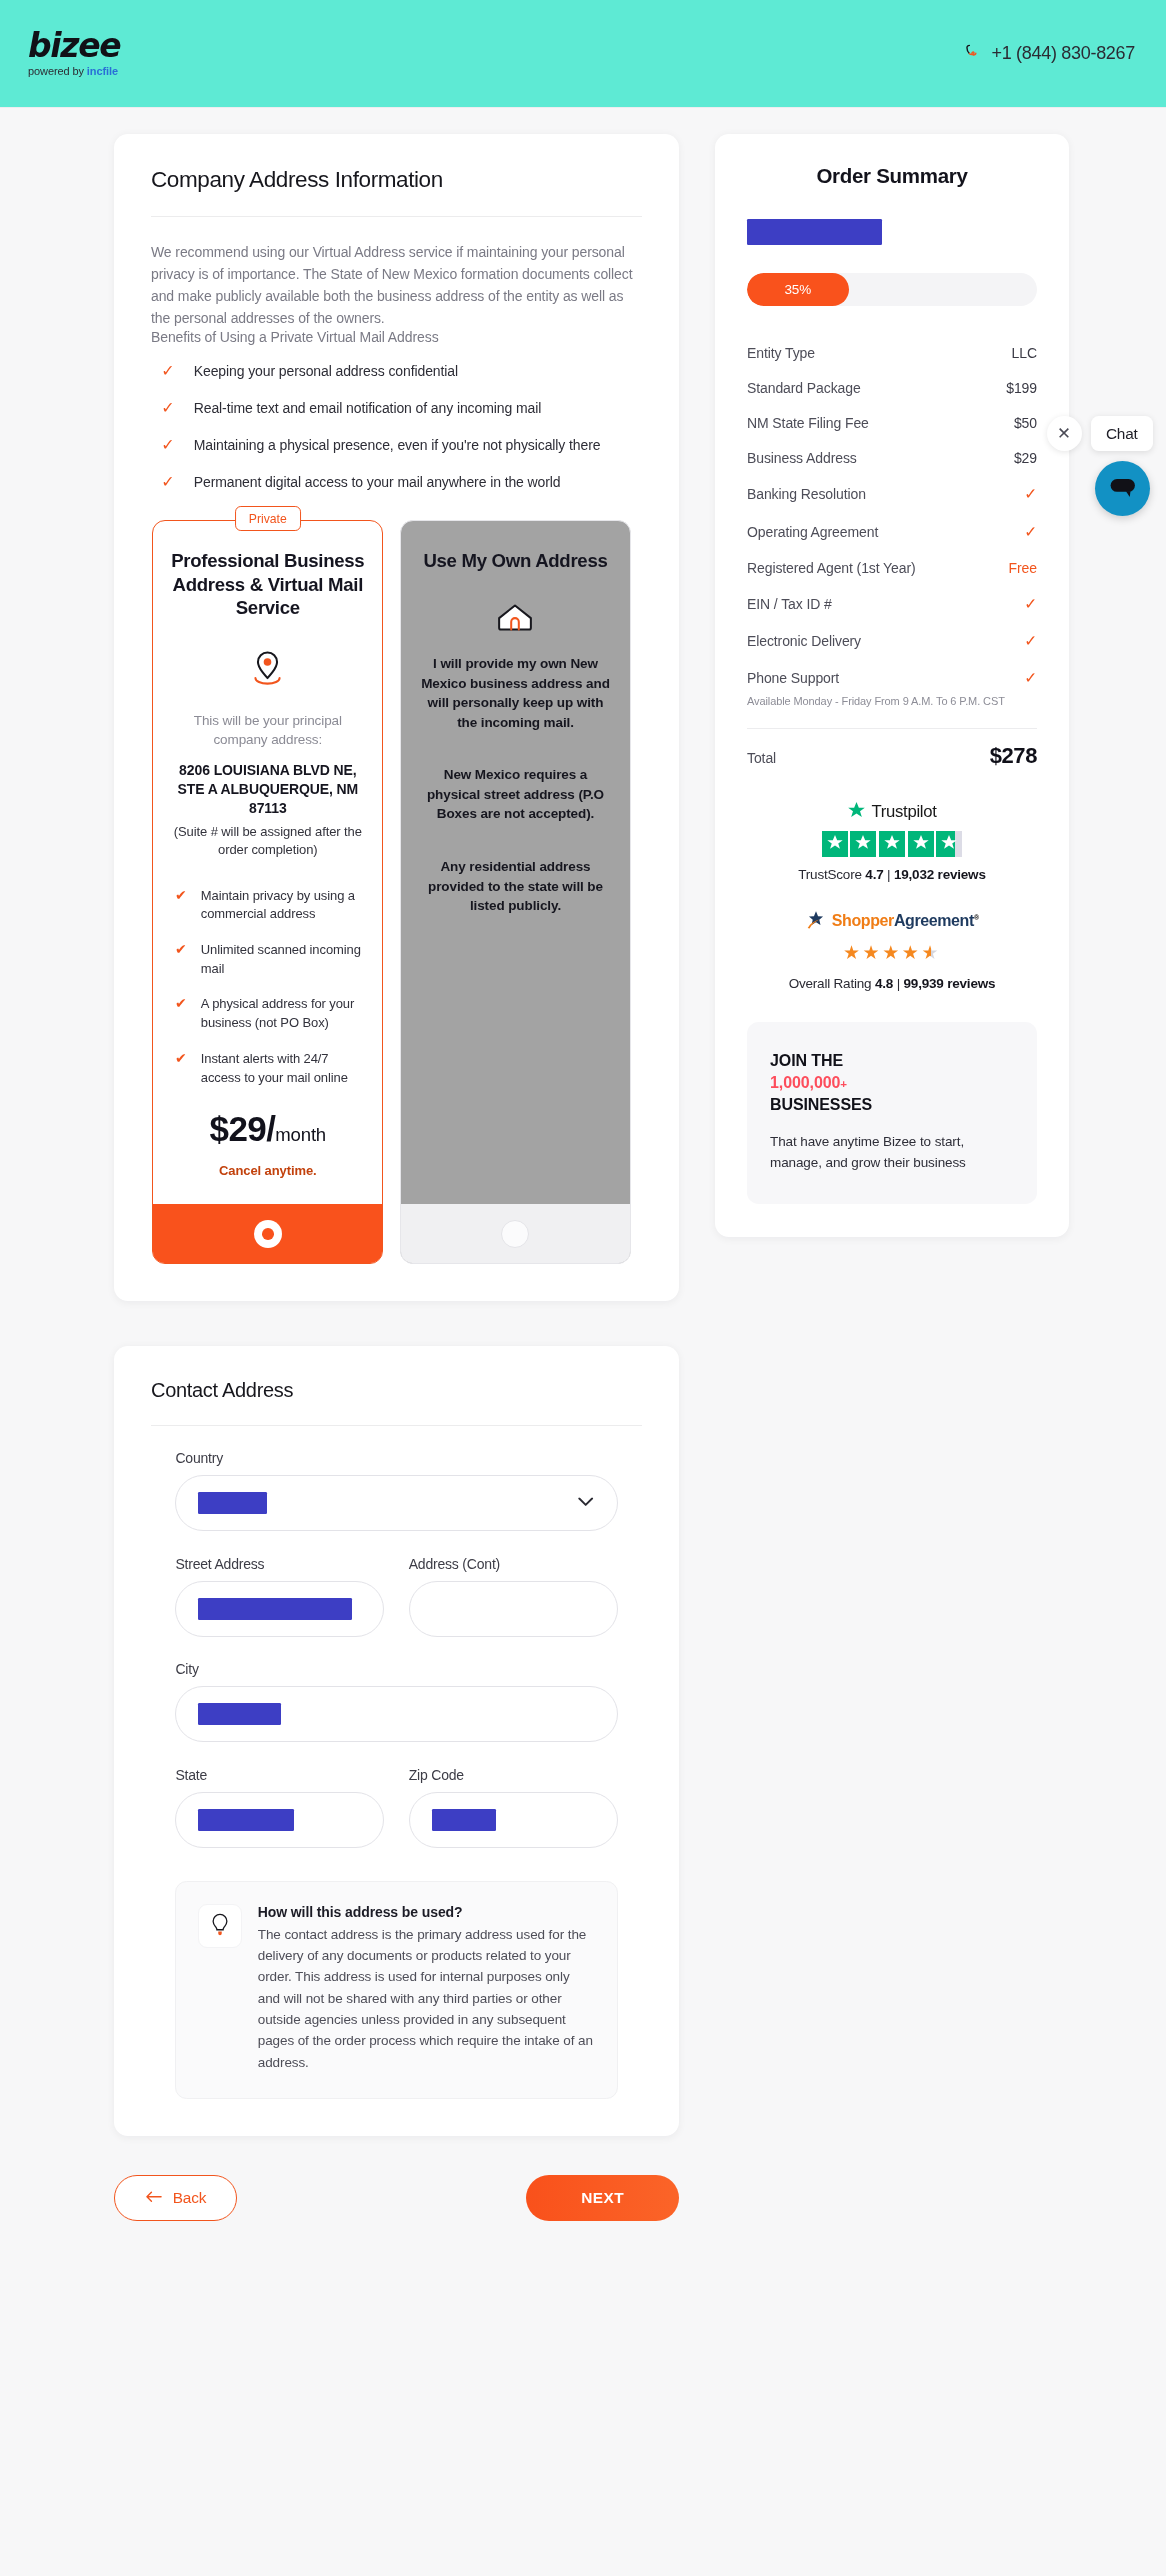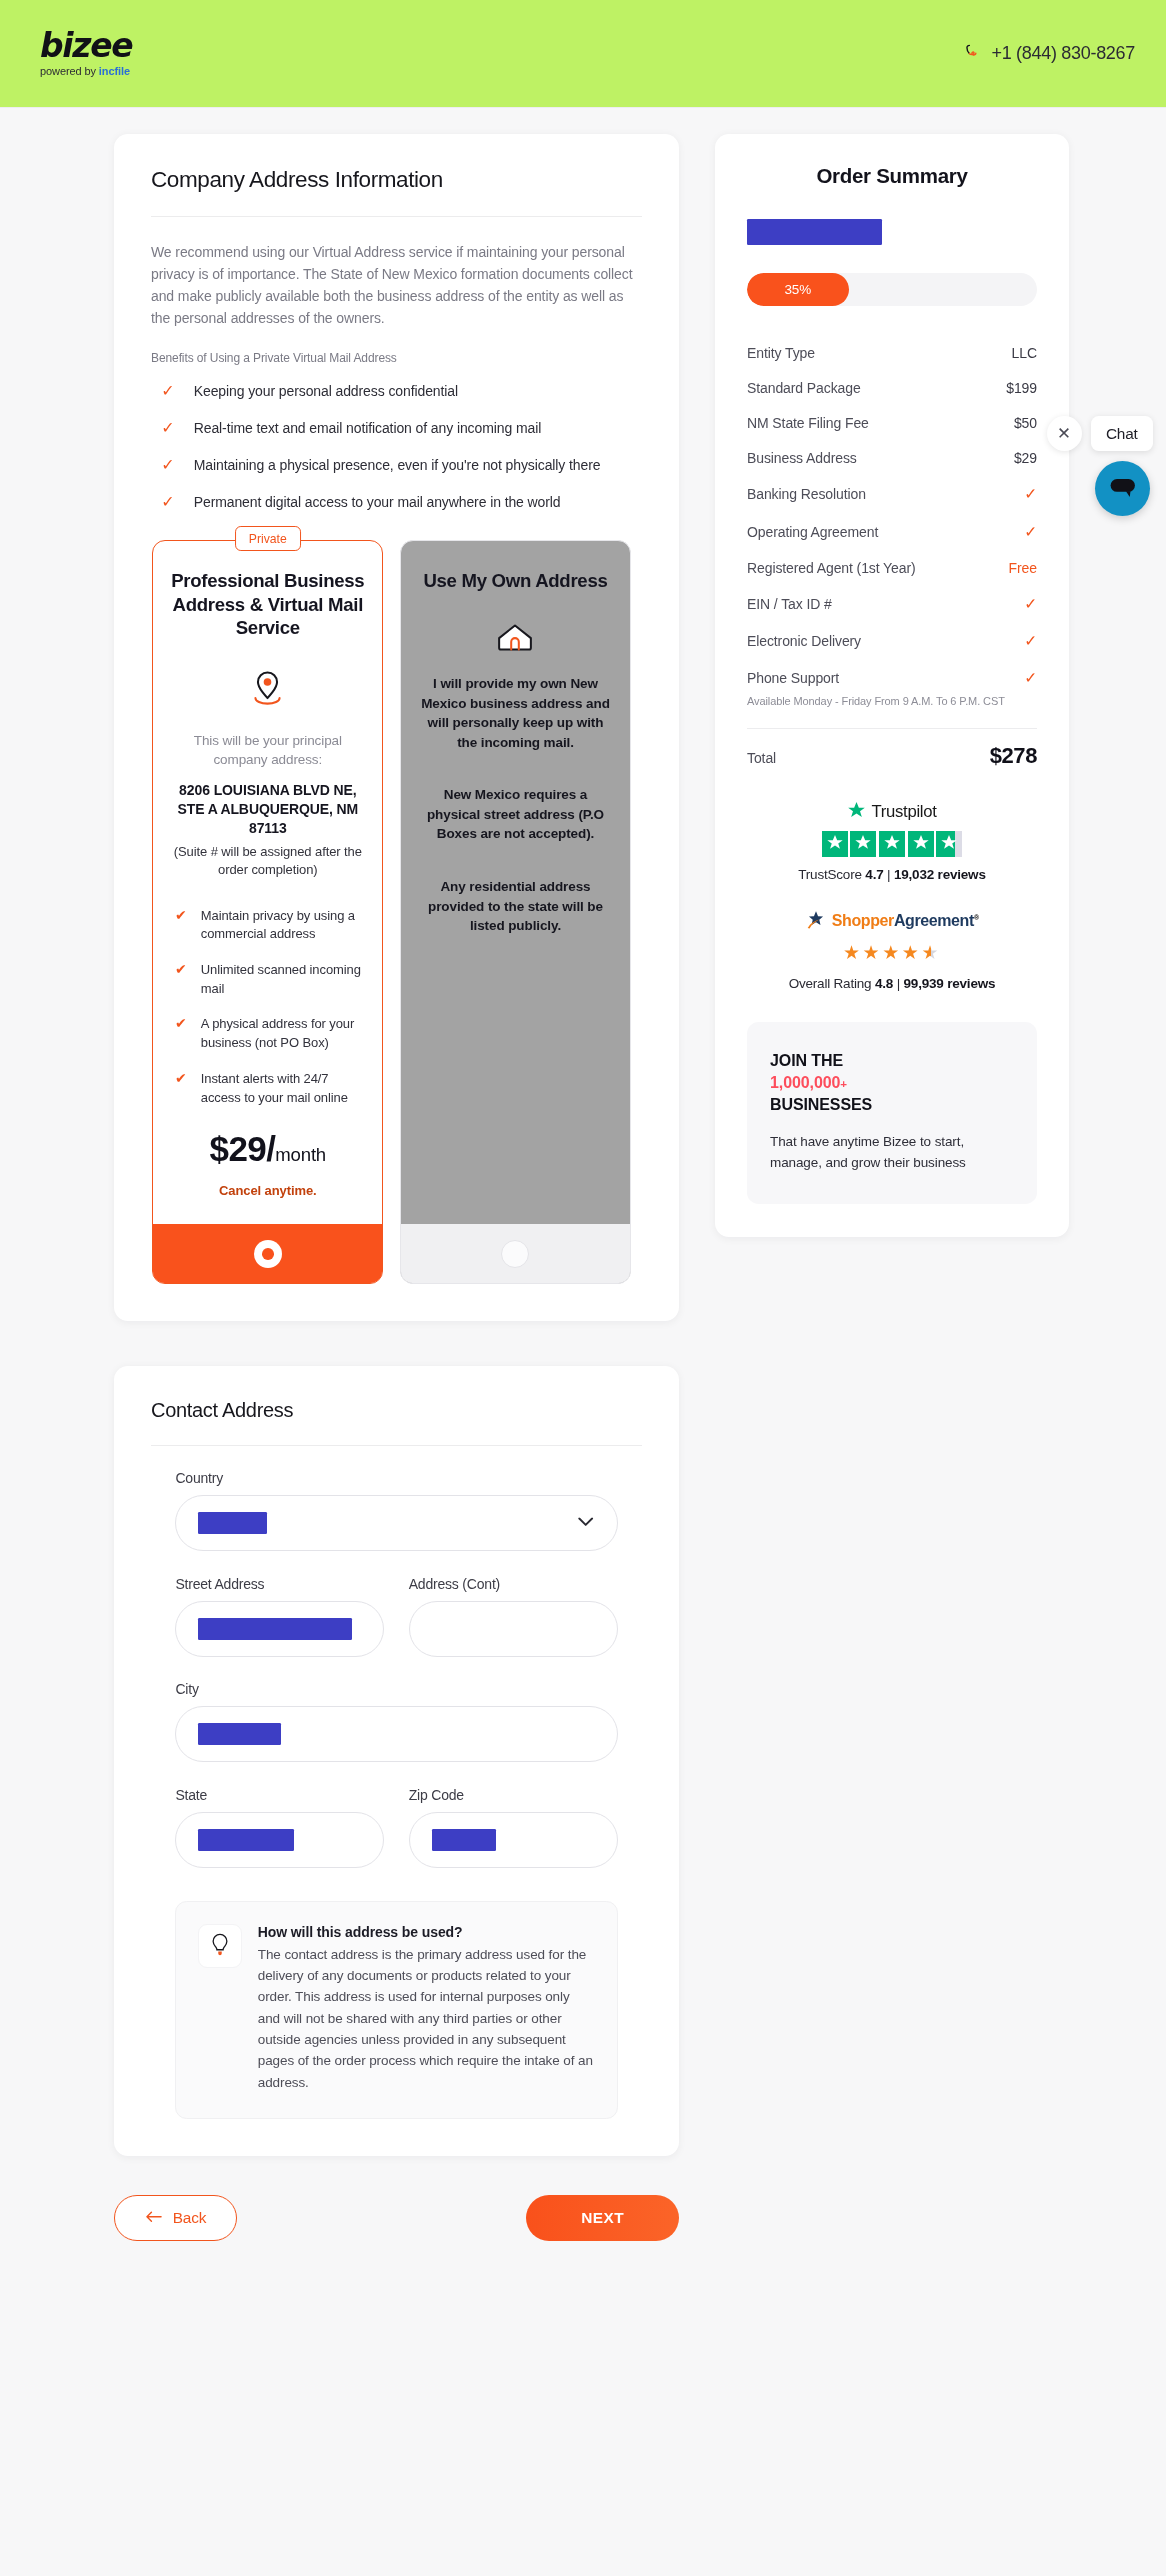--- a/index.html
+++ b/index.html
@@ -7,25 +7,25 @@
     width: 1166px;
     background: #f7f7f8;
     font-family: "Liberation Sans", sans-serif;
     -webkit-font-smoothing: antialiased;
   }
   body { position: relative; width: 1166px; min-height: 2576px; overflow-x: hidden; }
 
   
   .header {
     height: 108px;
-    background: #bef264;
+    background: #5eead4;
     display: flex;
     align-items: center;
     justify-content: space-between;
-    padding: 0 31px 0 40px;
+    padding: 0 31px 0 28px;
     border-bottom: 0.6px solid #ededf0;
   }
   .logo-wrap { display: flex; flex-direction: column; align-items: flex-start; }
   .logo-main {
     font-size: 33px;
     font-weight: 700;
     font-style: italic;
     letter-spacing: -1.3px;
     color: #111117;
     line-height: 0.95;
@@ -54,23 +54,22 @@
   .main-card { width: 565px; padding: 33px 37px 37px 37px; }
   .main-title { font-size: 22.5px; color: #17171d; letter-spacing: -0.4px; }
   .hr { height: 0.6px; background: #ececed; margin: 23px 0 24.4px 0; }
   .lead {
     font-size: 14px;
     line-height: 1.58;
     color: #7a7a85;
     letter-spacing: -0.1px;
   }
   .benefits-title {
-    font-size: 12px;
+    font-size: 14px;
     color: #7a7a85;
-    margin-top: 22px;
     letter-spacing: -0.1px;
   }
   .benefit-list { margin-top: 15.4px; }
   .benefit-item {
     display: flex;
     align-items: center;
     gap: 19px;
     margin-bottom: 16px;
     padding-left: 10.3px;
   }

